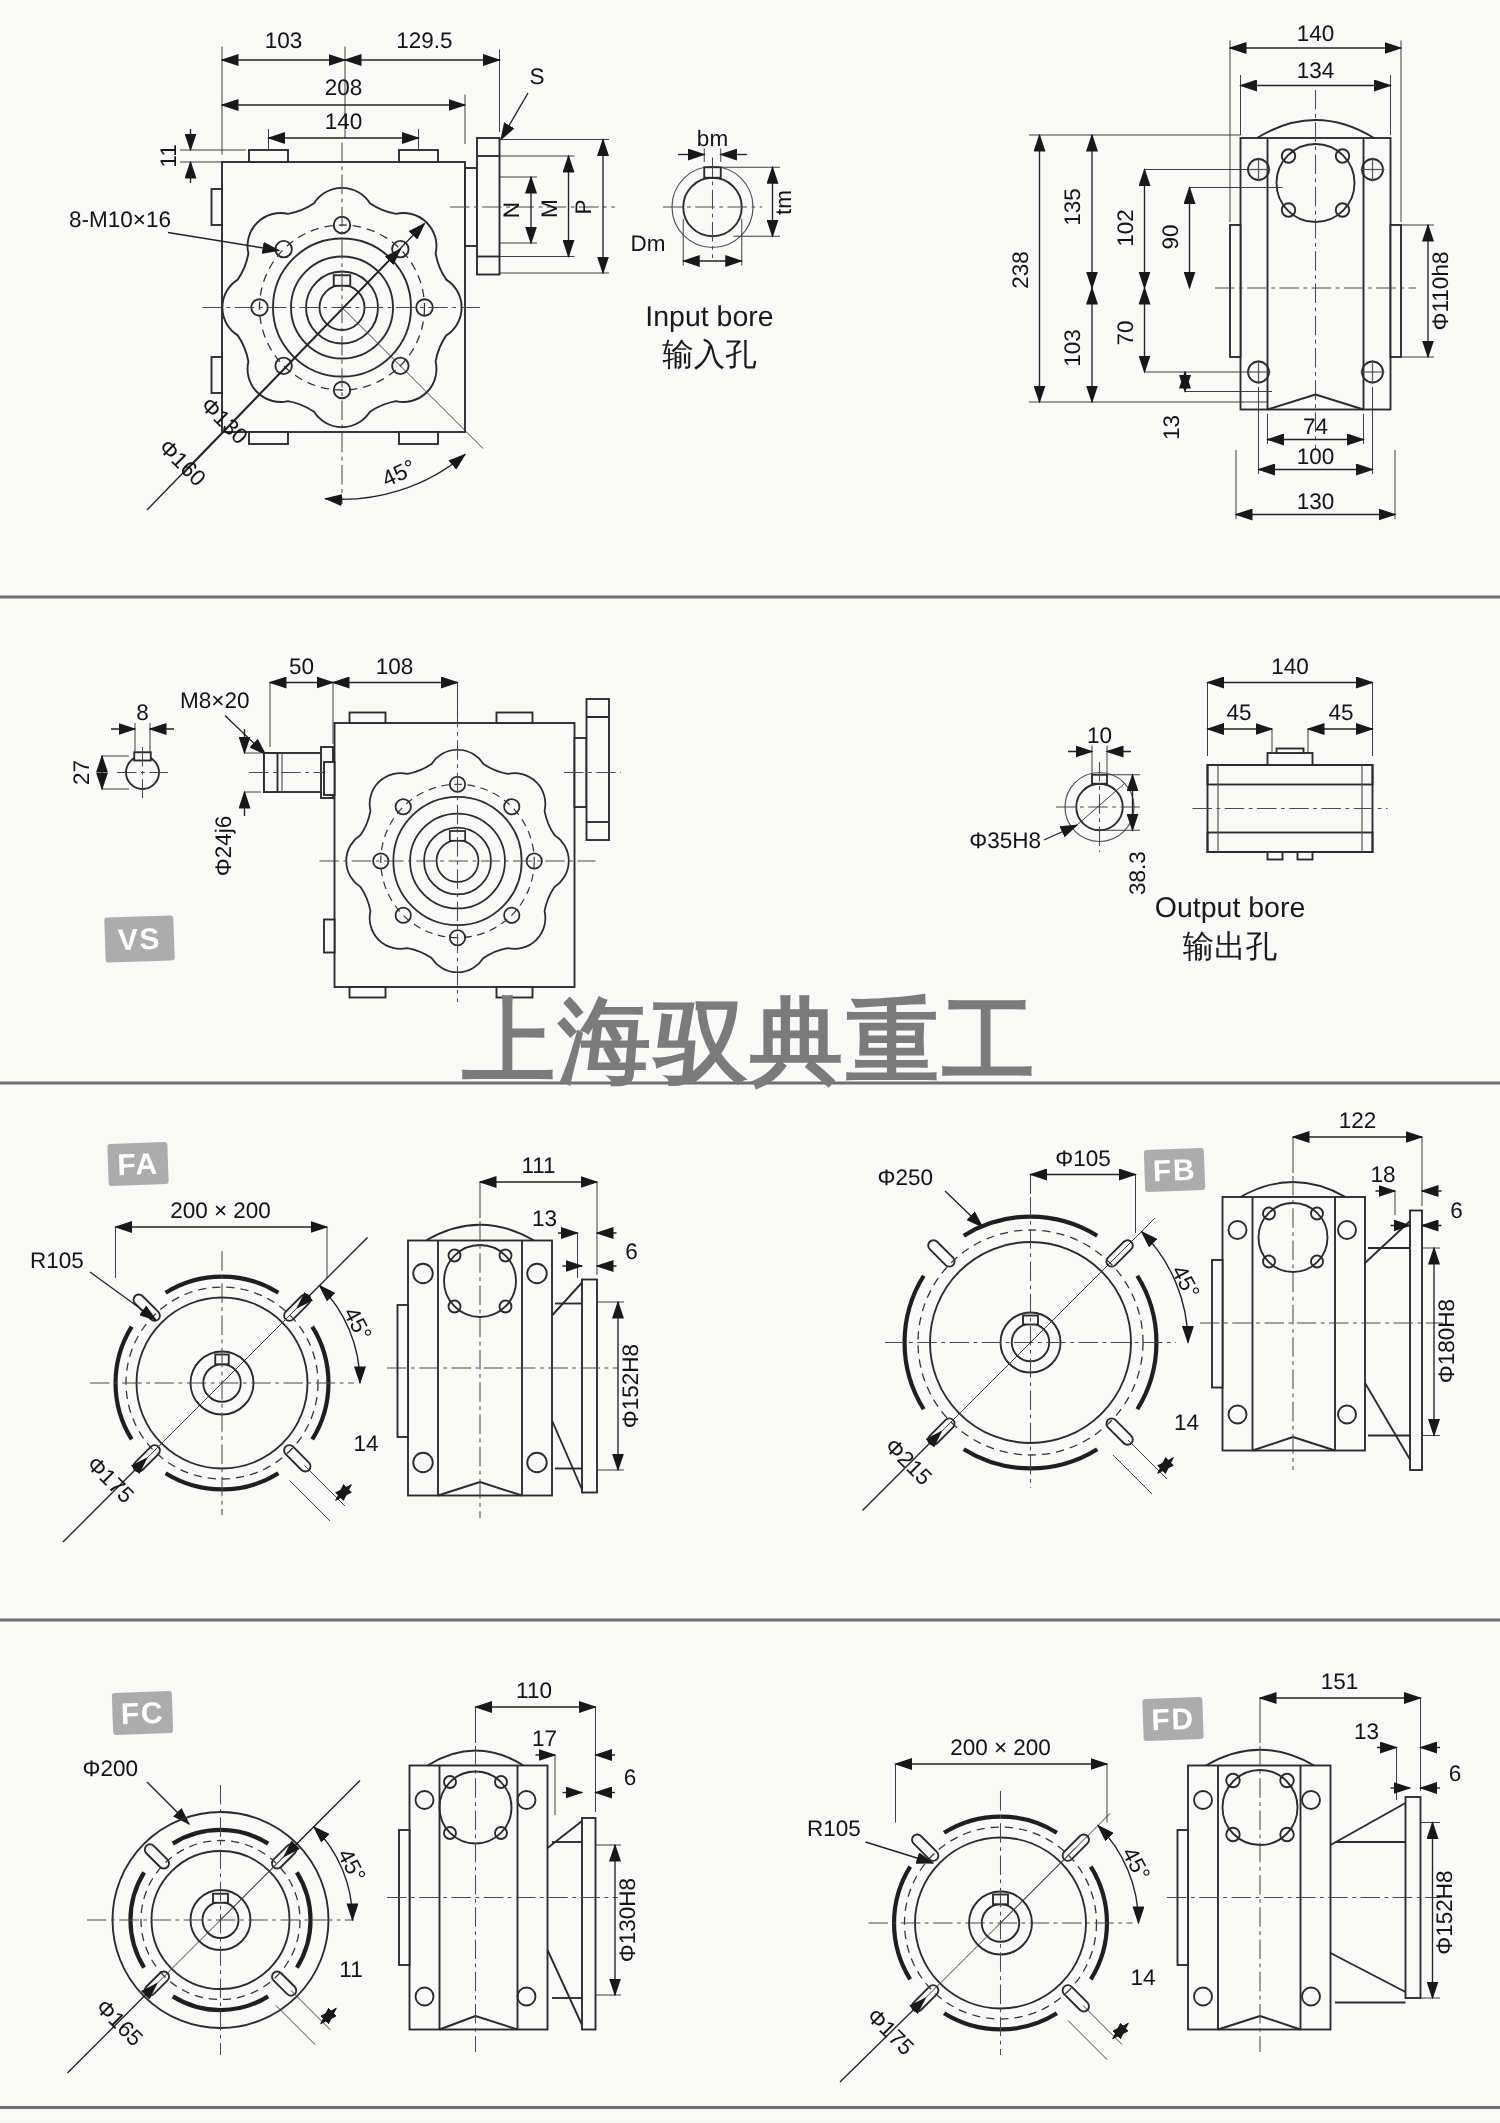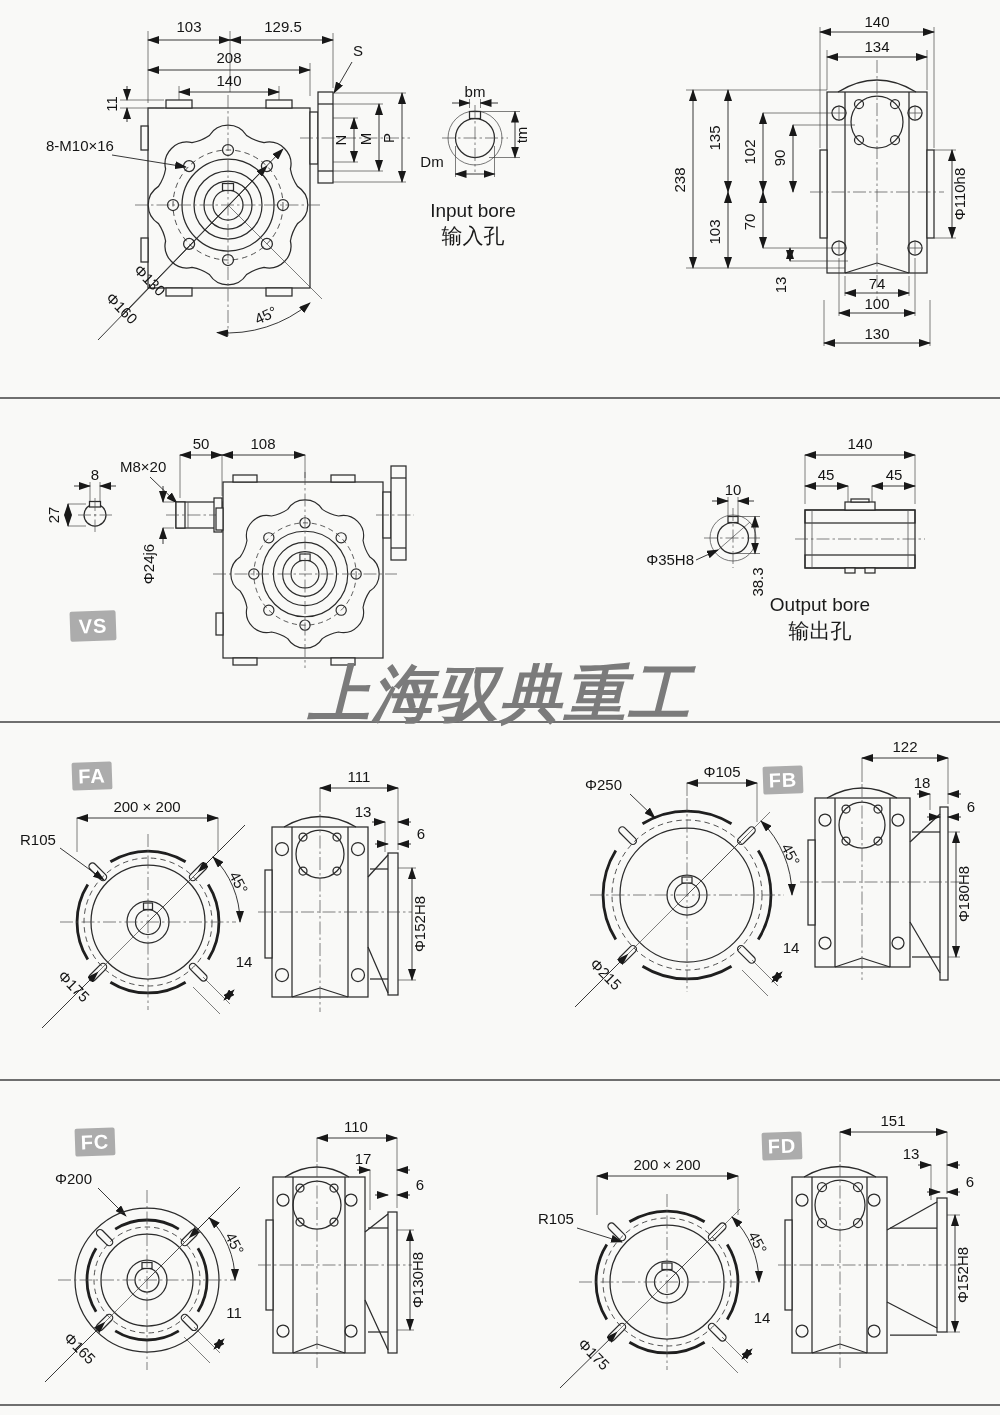--- a/index.html
+++ b/index.html
@@ -15,21 +15,21 @@
   .ext{stroke:#3a3a3a;stroke-width:.65;fill:none;}
   .cl{stroke:#4a4a4a;stroke-width:.7;fill:none;stroke-dasharray:13 3 2.5 3;}
   .dsh{stroke:#333;stroke-width:.85;fill:none;stroke-dasharray:5.5 4;}
   .dt{font-family:"Liberation Sans",sans-serif;font-size:15px;fill:#141414;text-anchor:middle;}
   .dts{text-anchor:start;}
   .dte{text-anchor:end;}
   .ttl{font-family:"Liberation Sans",sans-serif;font-size:19px;fill:#1a1a1a;text-anchor:middle;}
   .cjk{font-size:21px;}
   .stamp{fill:#a3a3a3;opacity:.9;}
   .stamptx{font-family:"Liberation Sans",sans-serif;font-size:20px;font-weight:bold;fill:#ffffff;text-anchor:middle;letter-spacing:1px;}
-  .wm{position:absolute;left:50%;top:652px;transform:translateX(-50%);font-size:62px;font-weight:bold;color:#7b7b7b;white-space:nowrap;letter-spacing:2px;font-family:"DejaVu Sans",sans-serif;font-style:italic;}
+  .wm{position:absolute;left:50%;top:652px;transform:translateX(-50%);font-size:62px;font-weight:bold;color:#7b7b7b;white-space:nowrap;letter-spacing:2px;font-family:"DejaVu Sans",sans-serif;}
 </style>
 </head>
 <body>
 
 <div class="page">
 
   <div class="sep" style="top:397px"></div>
   <div class="sep" style="top:721px"></div>
   <div class="sep" style="top:1079px"></div>
   <div class="sep" style="top:1404px"></div>

